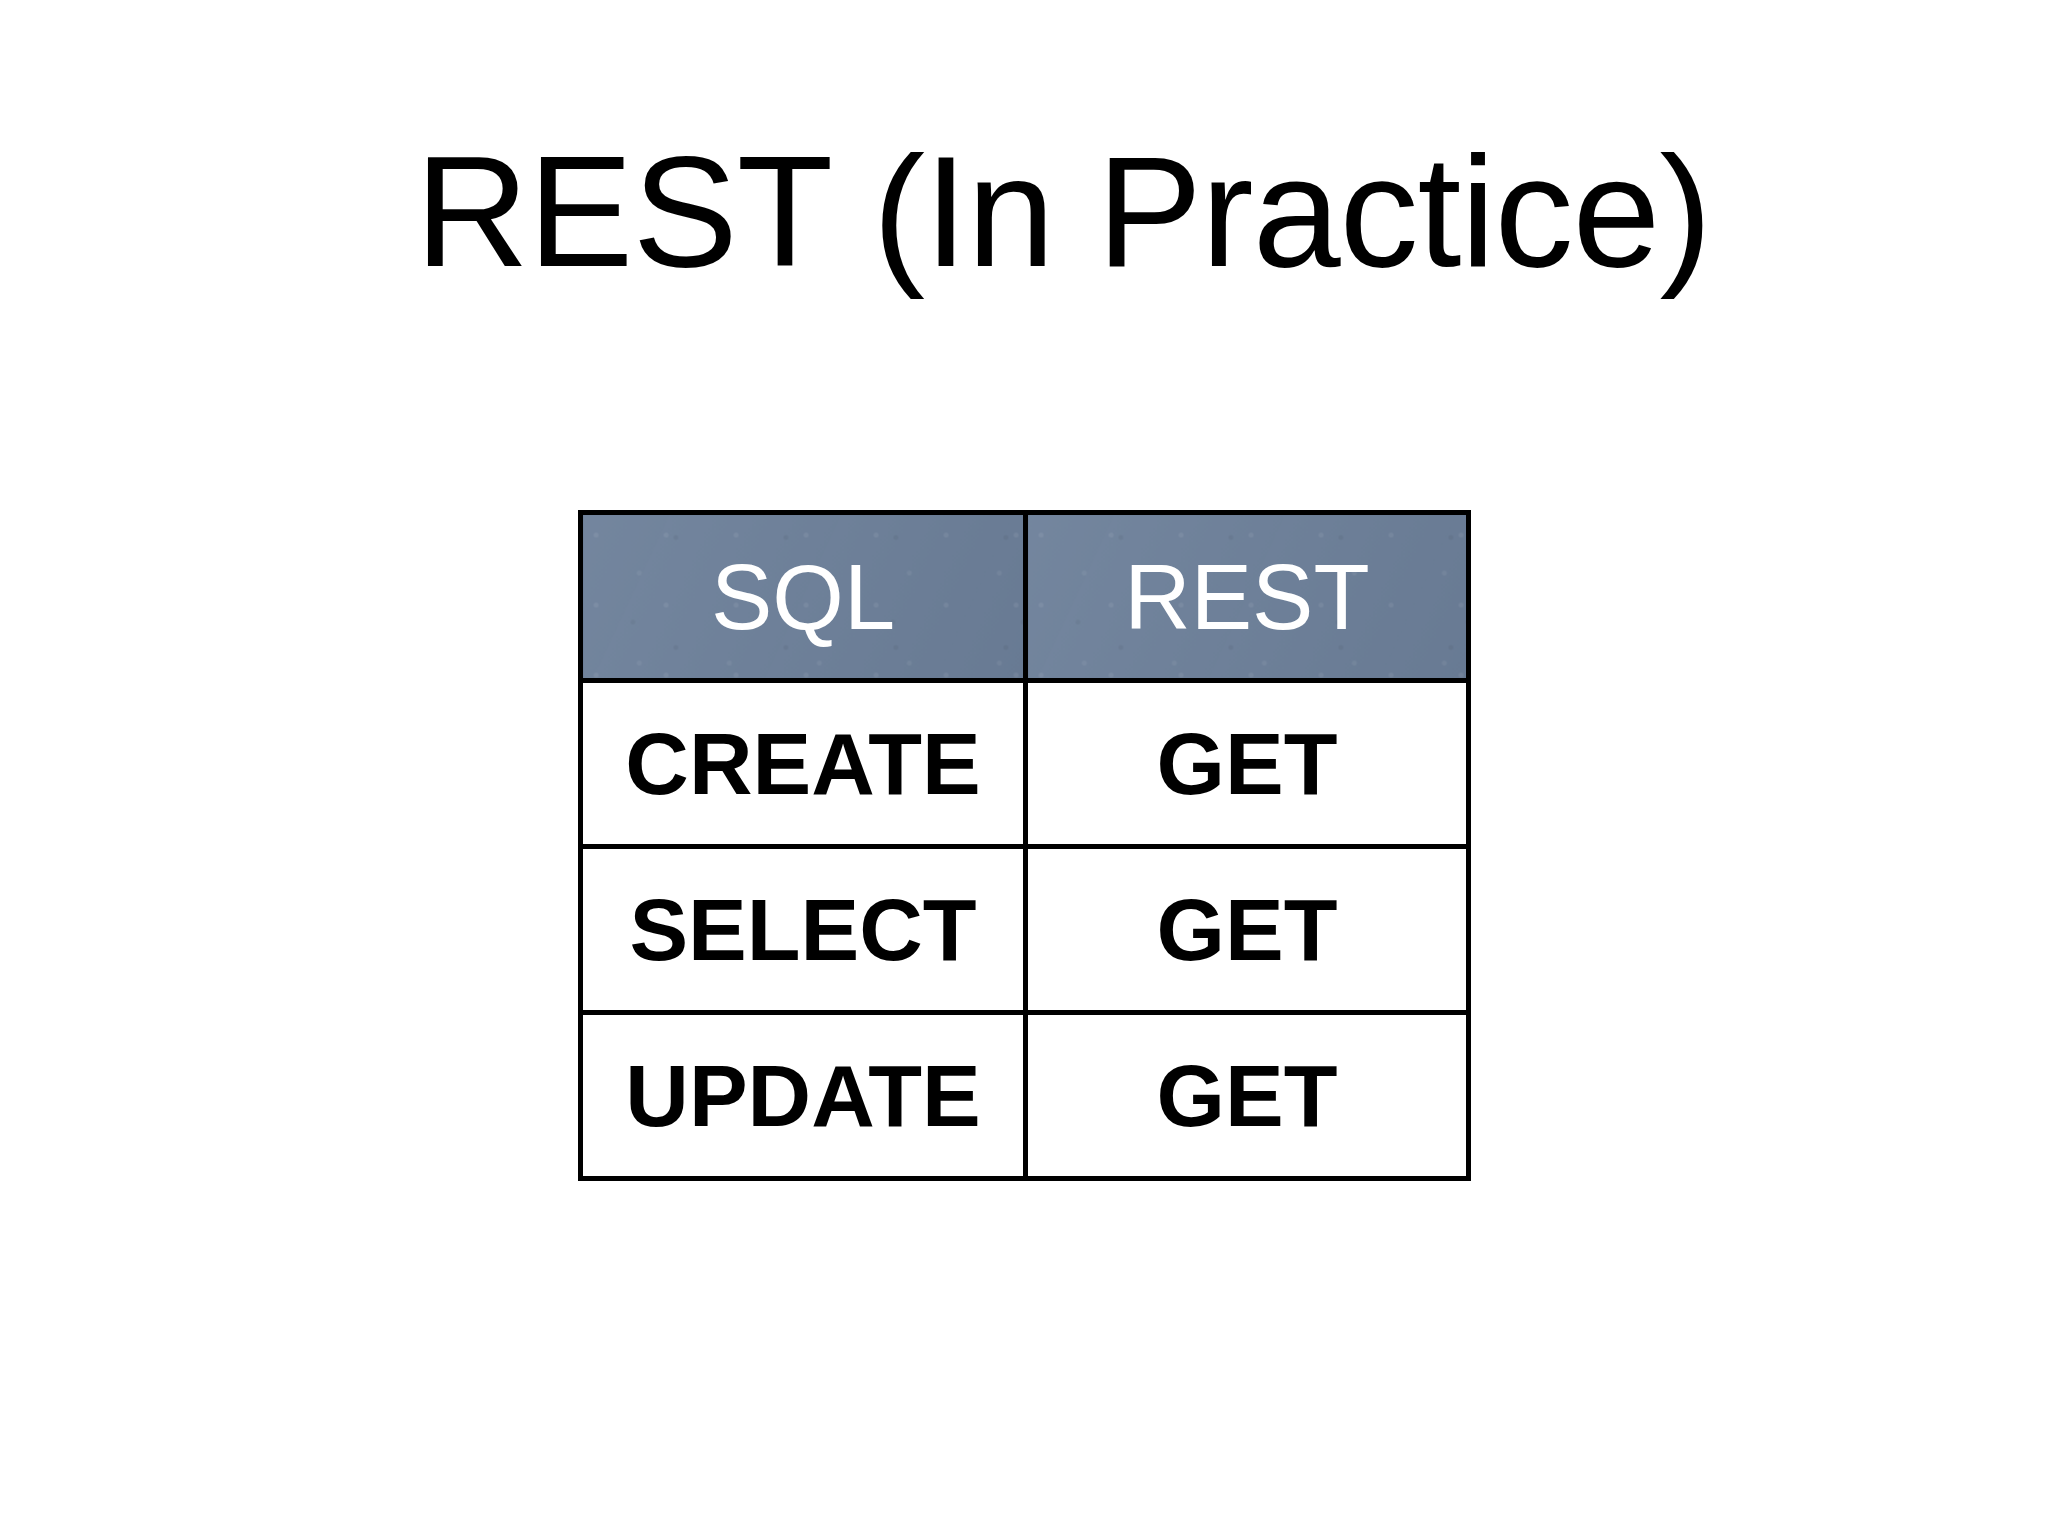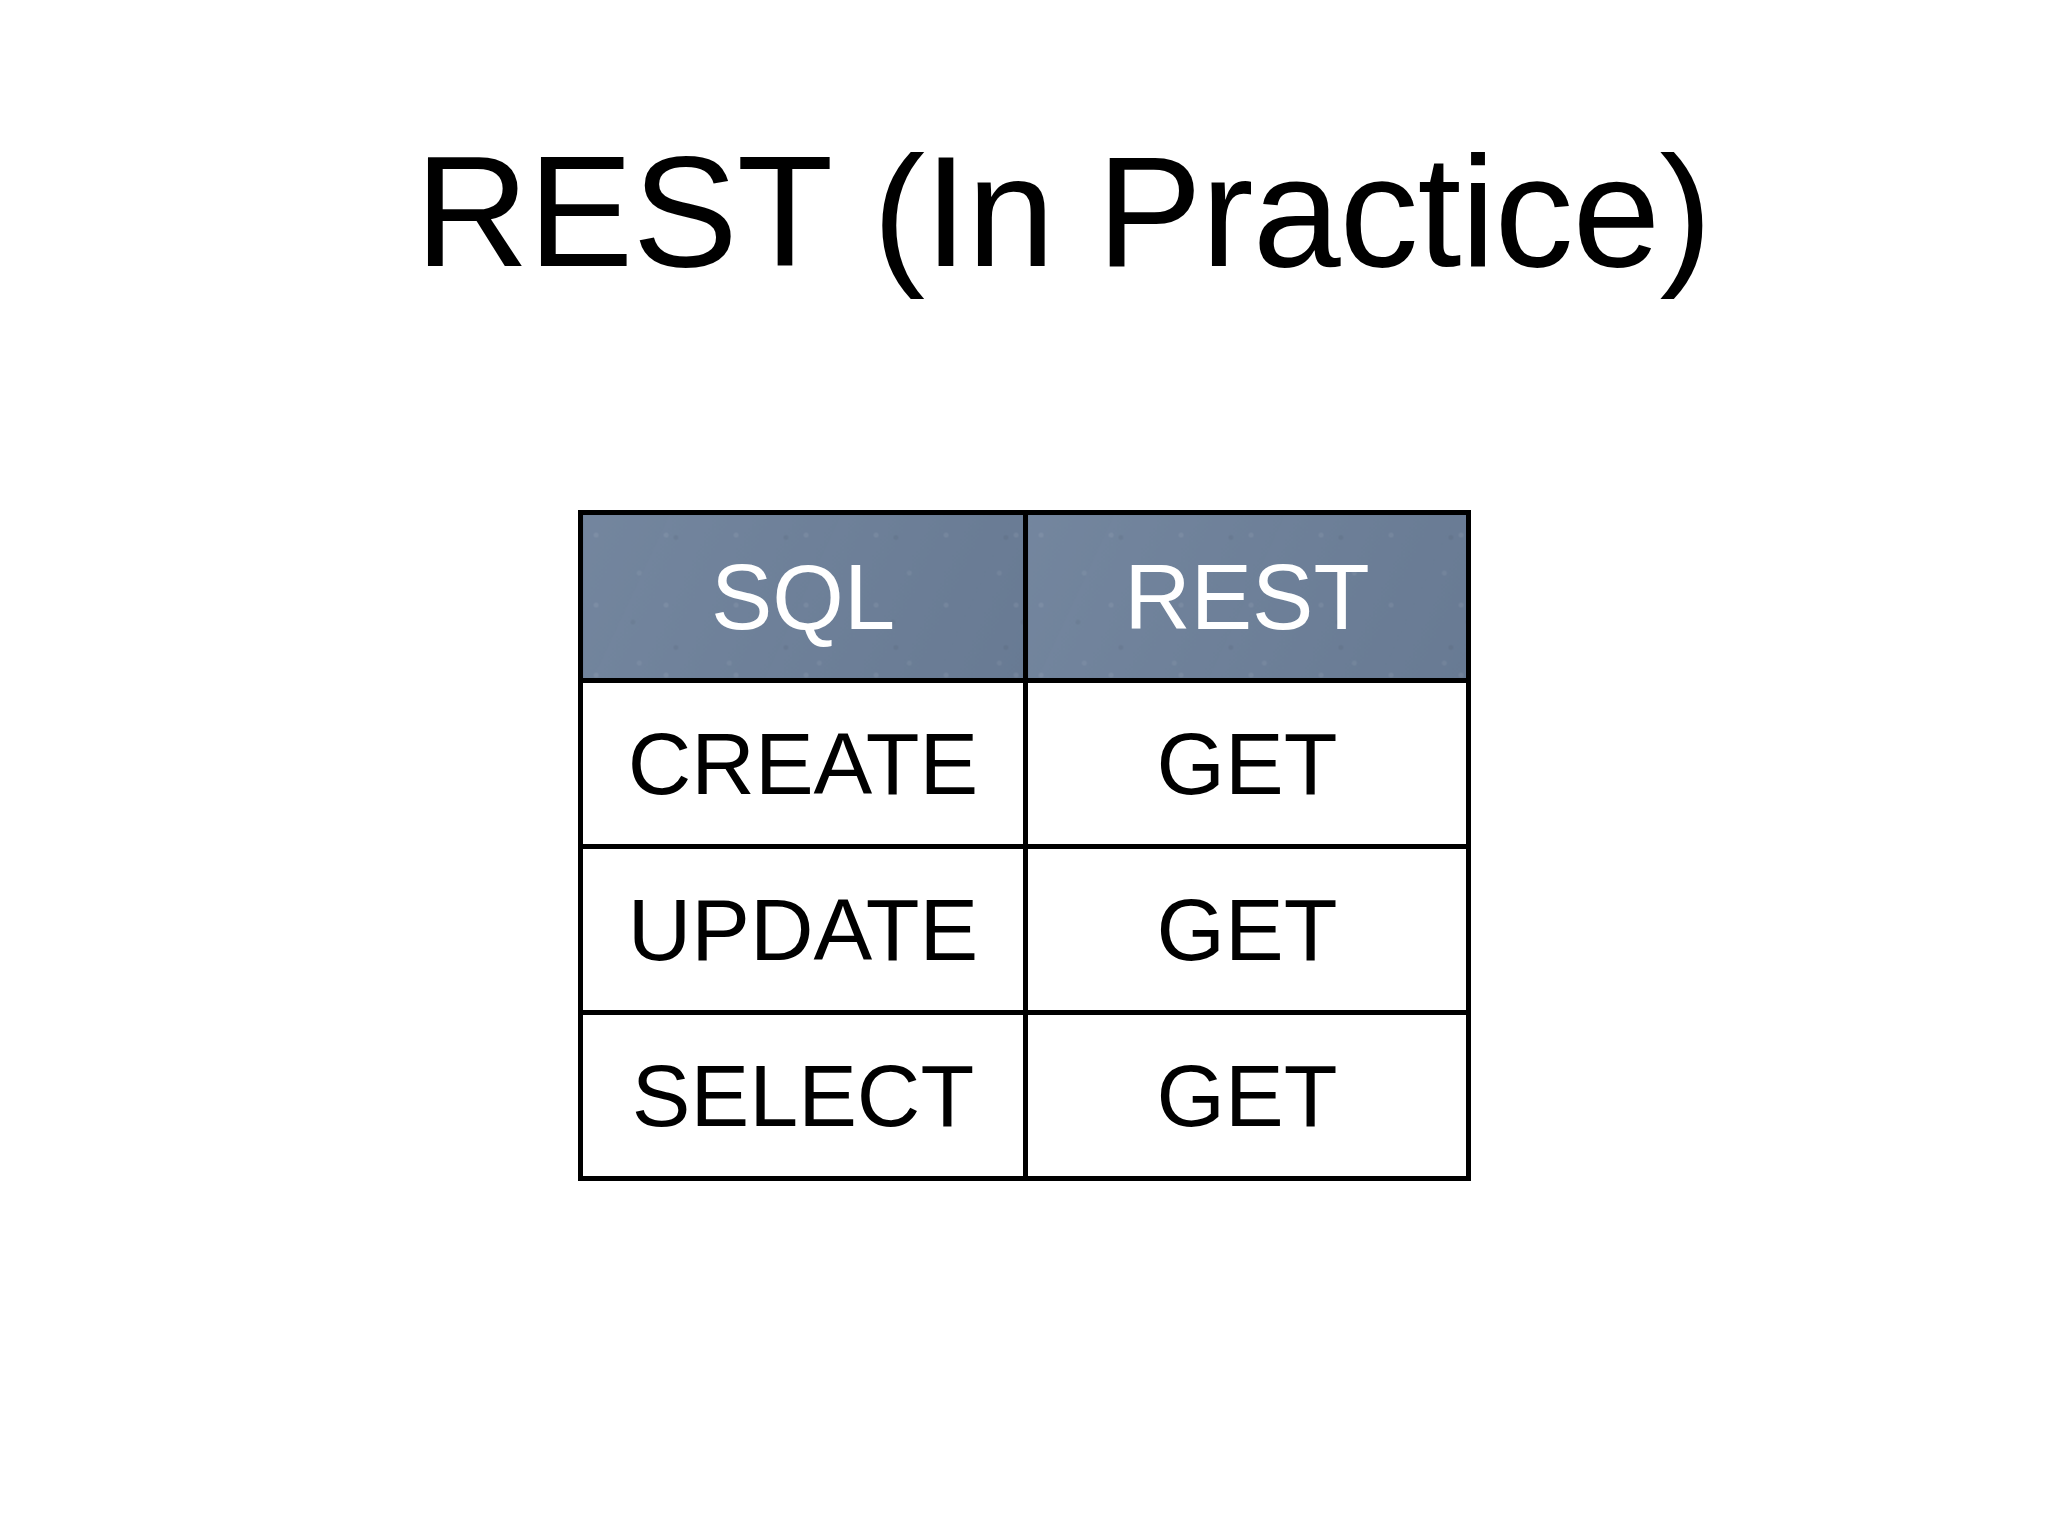--- a/index.html
+++ b/index.html
@@ -81,21 +81,21 @@
     color: #ffffff;
     font-weight: 400;
     font-size: 92px;
     line-height: 1;
   }
 
   table.compare-table tbody td {
     height: 161px;
     background: #ffffff;
     color: #000000;
-    font-weight: 400;
+    font-weight: 700;
     font-size: 88px;
     line-height: 1;
   }
 
   .cell-text {
     display: block;
     letter-spacing: 0px;
   }
 </style>
 </head>
@@ -127,30 +127,30 @@
           <td>
             <span class="cell-text">CREATE</span>
           </td>
           <td>
             <span class="cell-text">GET</span>
           </td>
         </tr>
 
         <tr>
           <td>
-            <span class="cell-text">UPDATE</span>
+            <span class="cell-text">SELECT</span>
           </td>
           <td>
             <span class="cell-text">GET</span>
           </td>
         </tr>
 
         <tr>
           <td>
-            <span class="cell-text">SELECT</span>
+            <span class="cell-text">UPDATE</span>
           </td>
           <td>
             <span class="cell-text">GET</span>
           </td>
         </tr>
 
 
       </tbody>
     </table>
   </div>

